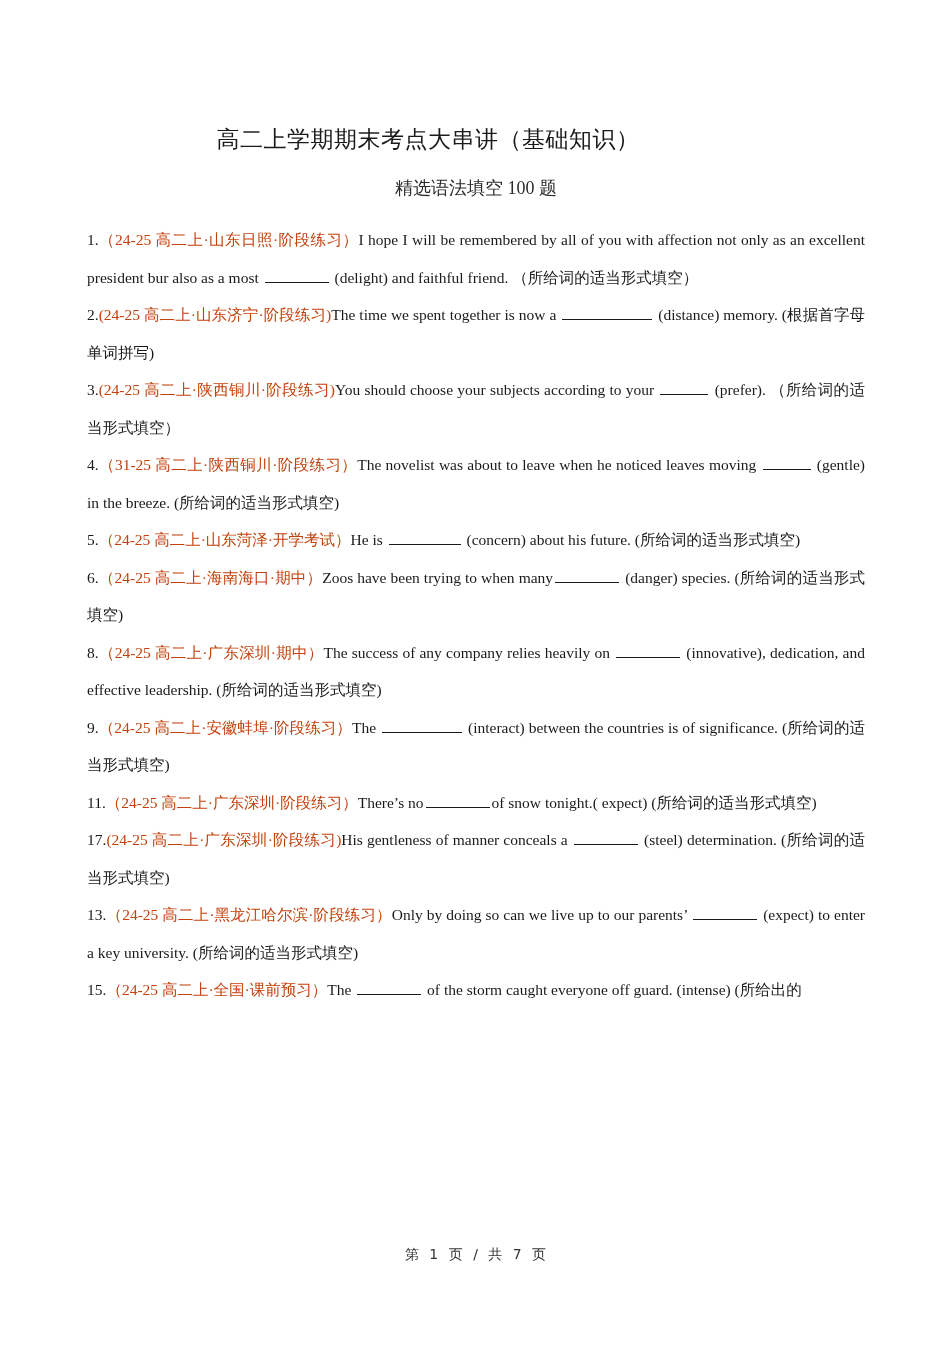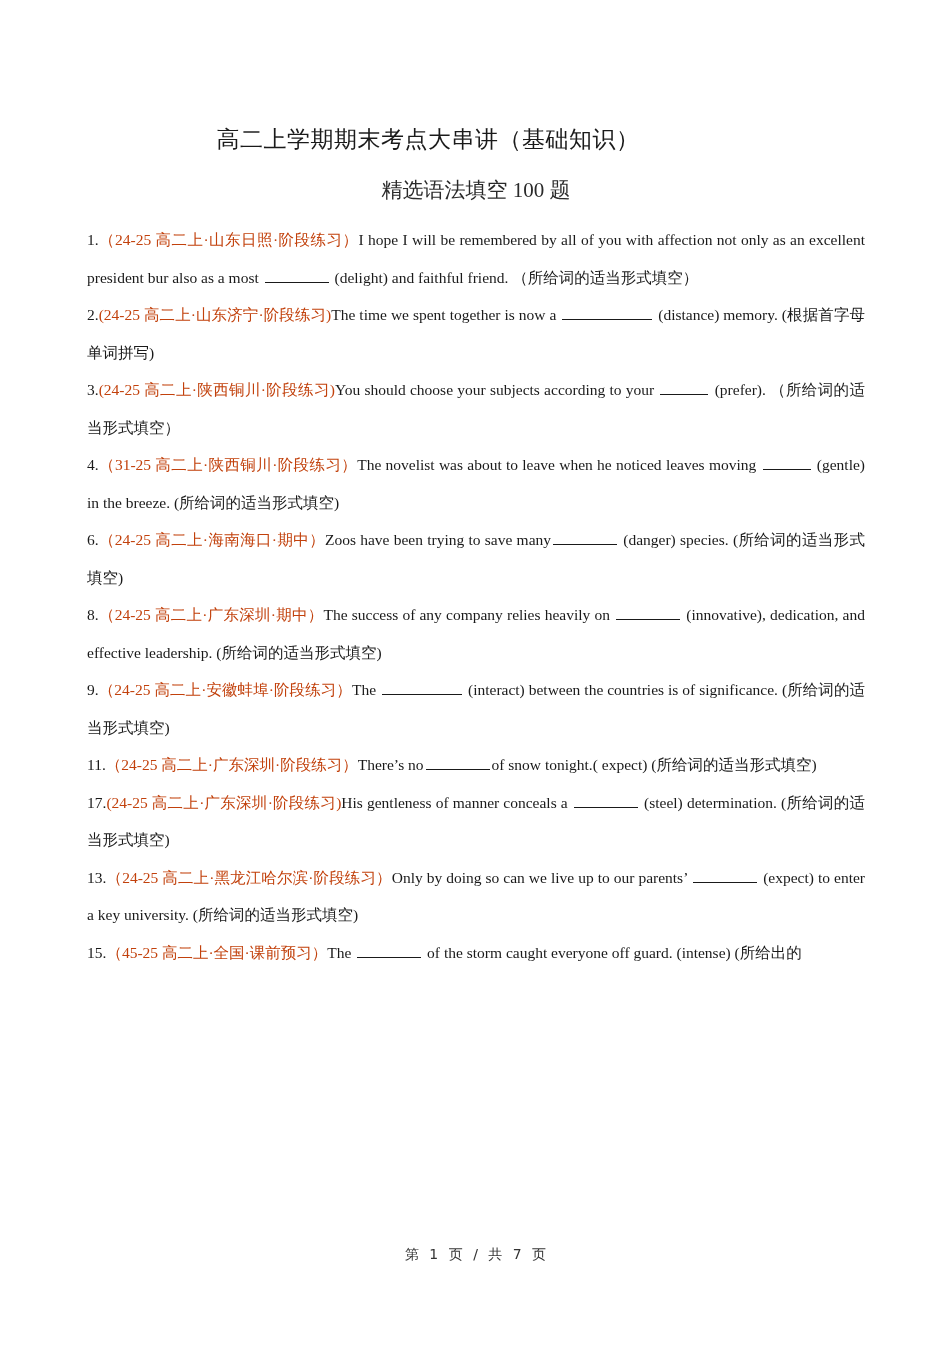--- a/index.html
+++ b/index.html
@@ -31,21 +31,21 @@
     font-size: 23px;
     letter-spacing: 0.5px;
     color: #1a1a1a;
   }
   .subtitle {
     position: absolute;
     top: 176px;
     left: 0;
     width: 952px;
     text-align: center;
-    font-size: 21px;
+    font-size: 18px;
     color: #2a2a2a;
   }
   .questions {
     position: absolute;
     top: 221px;
     left: 87px;
     width: 778px;
   }
   .q {
     font-size: 15.5px;
@@ -81,23 +81,24 @@
 
 <div class="page">
   <div class="title">高二上学期期末考点大串讲（基础知识）</div>
   <div class="subtitle">精选语法填空 100 题</div>
 
   <div class="questions" id="question-list">
       <div class="q"><span class="num">1.</span><span class="src">（24-25 高二上·山东日照·阶段练习）</span><span>I hope I will be remembered by all of you with affection not only as an excellent president bur also as a most </span><span class="blank" style="width: 64px;"></span><span> (delight) and faithful friend. （所给词的适当形式填空）</span></div>
       <div class="q"><span class="num">2.</span><span class="src">(24-25 高二上·山东济宁·阶段练习)</span><span>The time we spent together is now a </span><span class="blank" style="width: 90px;"></span><span> (distance) memory. (根据首字母单词拼写)</span></div>
       <div class="q"><span class="num">3.</span><span class="src">(24-25 高二上·陕西铜川·阶段练习)</span><span>You should choose your subjects according to your </span><span class="blank" style="width: 48px;"></span><span> (prefer). （所给词的适当形式填空）</span></div>
       <div class="q"><span class="num">4.</span><span class="src">（31-25 高二上·陕西铜川·阶段练习）</span><span>The novelist was about to leave when he noticed leaves moving </span><span class="blank" style="width: 48px;"></span><span> (gentle) in the breeze. (所给词的适当形式填空)</span></div>
-      <div class="q"><span class="num">6.</span><span class="src">（24-25 高二上·海南海口·期中）</span><span>Zoos have been trying to save many</span><span class="blank" style="width: 64px;"></span><span> (danger) species. (所给词的适当形式填空)</span></div>
+      <div class="q"><span class="num">5.</span><span class="src">（24-25 高二上·山东菏泽·开学考试）</span><span>He is </span><span class="blank" style="width: 72px;"></span><span> (concern) about his future. (所给词的适当形式填空)</span></div>
+      <div class="q"><span class="num">6.</span><span class="src">（24-25 高二上·海南海口·期中）</span><span>Zoos have been trying to when many</span><span class="blank" style="width: 64px;"></span><span> (danger) species. (所给词的适当形式填空)</span></div>
       <div class="q"><span class="num">8.</span><span class="src">（24-25 高二上·广东深圳·期中）</span><span>The success of any company relies heavily on </span><span class="blank" style="width: 64px;"></span><span> (innovative), dedication, and effective leadership. (所给词的适当形式填空)</span></div>
       <div class="q"><span class="num">9.</span><span class="src">（24-25 高二上·安徽蚌埠·阶段练习）</span><span>The </span><span class="blank" style="width: 80px;"></span><span> (interact) between the countries is of significance. (所给词的适当形式填空)</span></div>
       <div class="q"><span class="num">11.</span><span class="src">（24-25 高二上·广东深圳·阶段练习）</span><span>There’s no</span><span class="blank" style="width: 64px;"></span><span>of snow tonight.( expect) (所给词的适当形式填空)</span></div>
       <div class="q"><span class="num">17.</span><span class="src">(24-25 高二上·广东深圳·阶段练习)</span><span>His gentleness of manner conceals a </span><span class="blank" style="width: 64px;"></span><span> (steel) determination. (所给词的适当形式填空)</span></div>
       <div class="q"><span class="num">13.</span><span class="src">（24-25 高二上·黑龙江哈尔滨·阶段练习）</span><span>Only by doing so can we live up to our parents’ </span><span class="blank" style="width: 64px;"></span><span> (expect) to enter a key university. (所给词的适当形式填空)</span></div>
-      <div class="q"><span class="num">15.</span><span class="src">（45-25 高二上·全国·课前预习）</span><span>The </span><span class="blank" style="width: 64px;"></span><span> of the storm caught everyone off guard. (intense) (所给出的</span></div>
+      <div class="q"><span class="num">15.</span><span class="src">（24-25 高二上·全国·课前预习）</span><span>The </span><span class="blank" style="width: 64px;"></span><span> of the storm caught everyone off guard. (intense) (所给出的</span></div>
     </div>
 
   <div class="footer">第 1 页 / 共 7 页</div>
 </div>
 
 </body></html>

